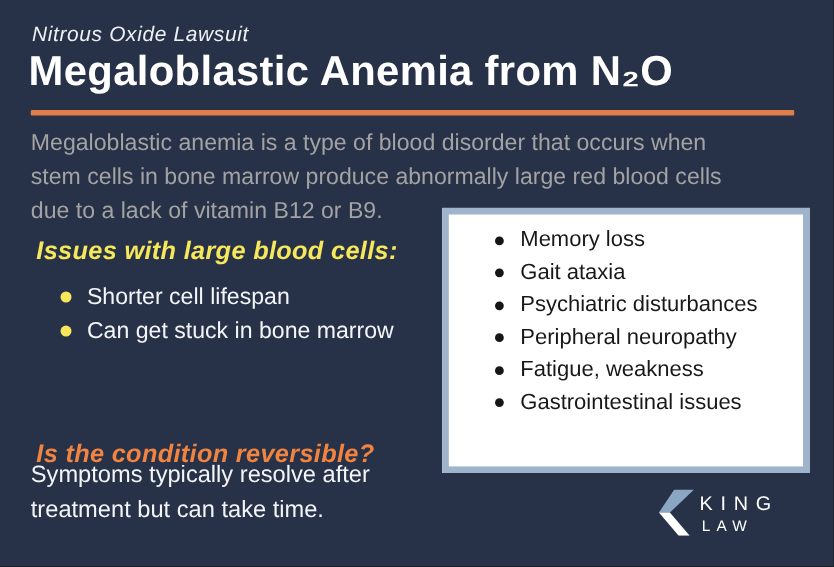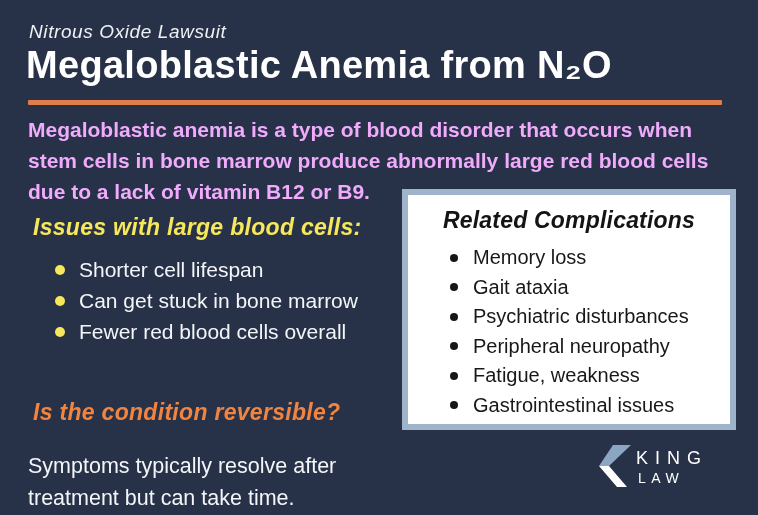--- a/index.html
+++ b/index.html
@@ -12,36 +12,36 @@
   .abs{position:absolute;}
   .kicker{
     left:29px;top:21px;font-size:19px;font-style:italic;color:#eef0f4;
     letter-spacing:0.6px;white-space:nowrap;
   }
   .title{
     left:26px;top:44px;margin:0;font-size:38px;font-weight:700;color:#ffffff;
     letter-spacing:0.3px;white-space:nowrap;
   }
   .divider{left:28px;top:100px;width:694px;height:5px;background:#DF7E4B;border-radius:1px;}
-  .intro{left:28px;top:114px;color:#f0abfc;font-size:21px;line-height:31px;font-weight:bold;}
+  .intro{left:28px;top:114px;color:#a3a3a3;font-size:21px;line-height:31px;}
   .intro-line{white-space:nowrap;}
   .sec-heading{
     font-size:23px;font-weight:700;font-style:italic;letter-spacing:0.3px;white-space:nowrap;
   }
   .issues-heading{left:33px;top:214px;color:#F6E85A;}
   .rev-heading{left:33px;top:399px;color:#F08440;}
   .bullet-list{display:flex;flex-direction:column;}
   .issues-list{left:55px;top:254px;text-align:right;}
   .issues-list .b-row{height:31px;}
   .b-row{display:flex;align-items:center;}
   .dot{border-radius:50%;flex:0 0 auto;}
   .dot-yellow{width:10px;height:10px;background:#F6E85A;margin-right:14px;}
   .dot-dark{width:8px;height:8px;background:#161616;margin-right:15px;}
   .issues-list .b-txt{color:#f4f5f8;font-size:21px;white-space:nowrap;}
-  .rev-text{left:28px;top:451px;color:#f4f5f8;font-size:21.5px;line-height:31.5px;}
+  .rev-text{left:28px;top:416px;color:#f4f5f8;font-size:21.5px;line-height:31.5px;}
   .rev-text .intro-line{white-space:nowrap;}
   .box{
     left:402px;top:189px;width:334px;height:241px;box-sizing:border-box;
     background:#ffffff;border:6px solid #9FB4CA;
   }
   .box-heading{
     margin-top:12px;text-align:center;color:#141414;
     font-size:23px;font-weight:700;font-style:italic;letter-spacing:0.2px;white-space:nowrap;
   }
   .comp-list{margin:9px 0 0 42px;text-align:right;}
@@ -87,37 +87,32 @@
         <span class="dot dot-yellow"></span>
         <span class="b-txt">Shorter cell lifespan</span>
       </div>
 
       <div class="b-row">
         <span class="dot dot-yellow"></span>
         <span class="b-txt">Can get stuck in bone marrow</span>
       </div>
 
 
-      <div class="b-row">
-        <span class="dot dot-yellow"></span>
-        <span class="b-txt">Fewer red blood cells overall</span>
-      </div>
     </div>
 
   <div class="abs sec-heading rev-heading">Is the condition reversible?</div>
 
   <div class="abs rev-text">
 
       <div class="intro-line">Symptoms typically resolve after</div>
 
       <div class="intro-line">treatment but can take time.</div>
     </div>
 
   <div class="abs box">
-    <div class="box-heading">Related Complications</div>
     <div class="bullet-list comp-list">
 
         <div class="b-row">
           <span class="dot dot-dark"></span>
           <span class="b-txt">Memory loss</span>
         </div>
 
         <div class="b-row">
           <span class="dot dot-dark"></span>
           <span class="b-txt">Gait ataxia</span>

